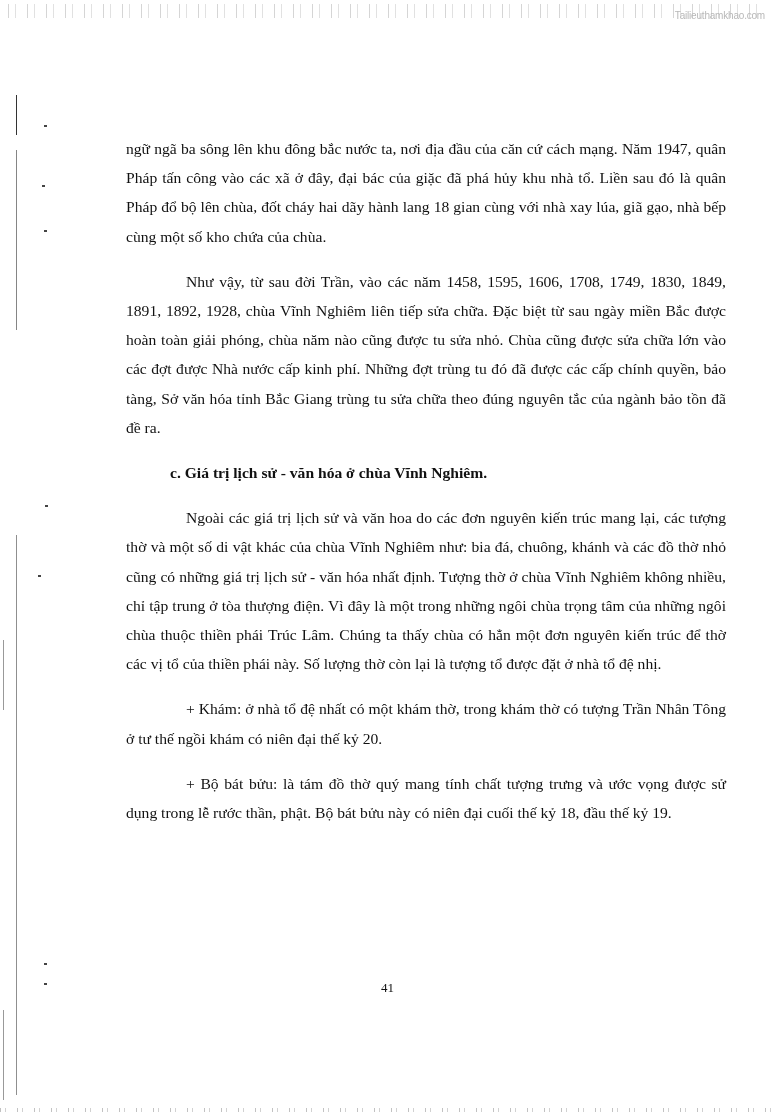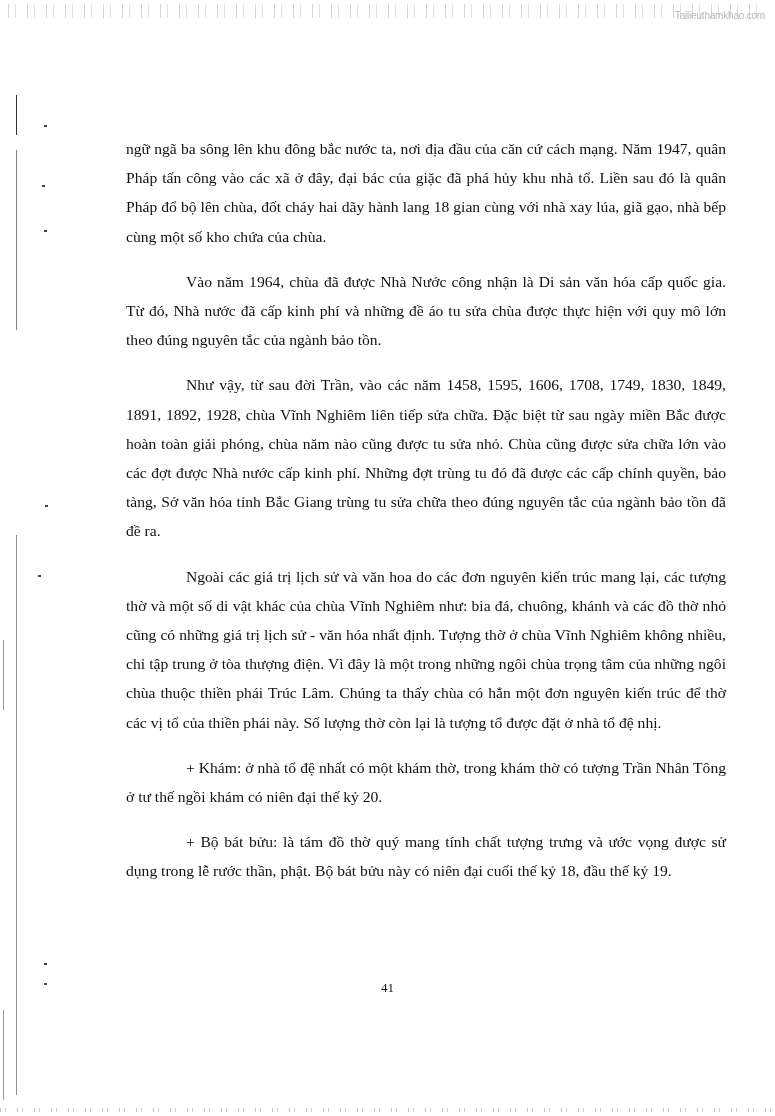--- a/index.html
+++ b/index.html
@@ -61,22 +61,22 @@
 <div class="speck" style="left:44px;top:125px"></div>
 <div class="speck" style="left:42px;top:185px"></div>
 <div class="speck" style="left:44px;top:230px"></div>
 <div class="speck" style="left:45px;top:505px"></div>
 <div class="speck" style="left:38px;top:575px"></div>
 <div class="speck" style="left:44px;top:963px"></div>
 <div class="speck" style="left:44px;top:983px"></div>
 
 <div class="page">
   <p>ngữ ngã ba sông lên khu đông bắc nước ta, nơi địa đầu của căn cứ cách mạng. Năm 1947, quân Pháp tấn công vào các xã ở đây, đại bác của giặc đã phá hủy khu nhà tổ. Liền sau đó là quân Pháp đổ bộ lên chùa, đốt cháy hai dãy hành lang 18 gian cùng với nhà xay lúa, giã gạo, nhà bếp cùng một số kho chứa của chùa.</p>
-  <p class="indent">Vào năm 1964, chùa đã được Nhà Nước công nhận là Di sản văn hóa cấp quốc gia. Từ đó, Nhà nước đã cấp kinh phí và những đề áo tu sửa chùa được thực hiện với quy mô lớn theo đúng nguyên tắc của ngành bảo tồn.</p>
   <p class="indent">Như vậy, từ sau đời Trần, vào các năm 1458, 1595, 1606, 1708, 1749, 1830, 1849, 1891, 1892, 1928, chùa Vĩnh Nghiêm liên tiếp sửa chữa. Đặc biệt từ sau ngày miền Bắc được hoàn toàn giải phóng, chùa năm nào cũng được tu sửa nhỏ. Chùa cũng được sửa chữa lớn vào các đợt được Nhà nước cấp kinh phí. Những đợt trùng tu đó đã được các cấp chính quyền, bảo tàng, Sở văn hóa tỉnh Bắc Giang trùng tu sửa chữa theo đúng nguyên tắc của ngành bảo tồn đã đề ra.</p>
+  <h3>c. Giá trị lịch sử - văn hóa ở chùa Vĩnh Nghiêm.</h3>
   <p class="indent">Ngoài các giá trị lịch sử và văn hoa do các đơn nguyên kiến trúc mang lại, các tượng thờ và một số di vật khác của chùa Vĩnh Nghiêm như: bia đá, chuông, khánh và các đồ thờ nhỏ cũng có những giá trị lịch sử - văn hóa nhất định. Tượng thờ ở chùa Vĩnh Nghiêm không nhiều, chỉ tập trung ở tòa thượng điện. Vì đây là một trong những ngôi chùa trọng tâm của những ngôi chùa thuộc thiền phái Trúc Lâm. Chúng ta thấy chùa có hẳn một đơn nguyên kiến trúc để thờ các vị tổ của thiền phái này. Số lượng thờ còn lại là tượng tổ được đặt ở nhà tổ đệ nhị.</p>
   <p class="indent">+ Khám: ở nhà tổ đệ nhất có một khám thờ, trong khám thờ có tượng Trần Nhân Tông ở tư thế ngồi khám có niên đại thế kỷ 20.</p>
   <p class="indent">+ Bộ bát bửu: là tám đồ thờ quý mang tính chất tượng trưng và ước vọng được sử dụng trong lễ rước thần, phật. Bộ bát bửu này có niên đại cuối thế kỷ 18, đầu thế kỷ 19.</p>
 </div>
 
 <div class="page-number">41</div>
 
 <div class="scan-bottom"></div>
 
 </body></html>

